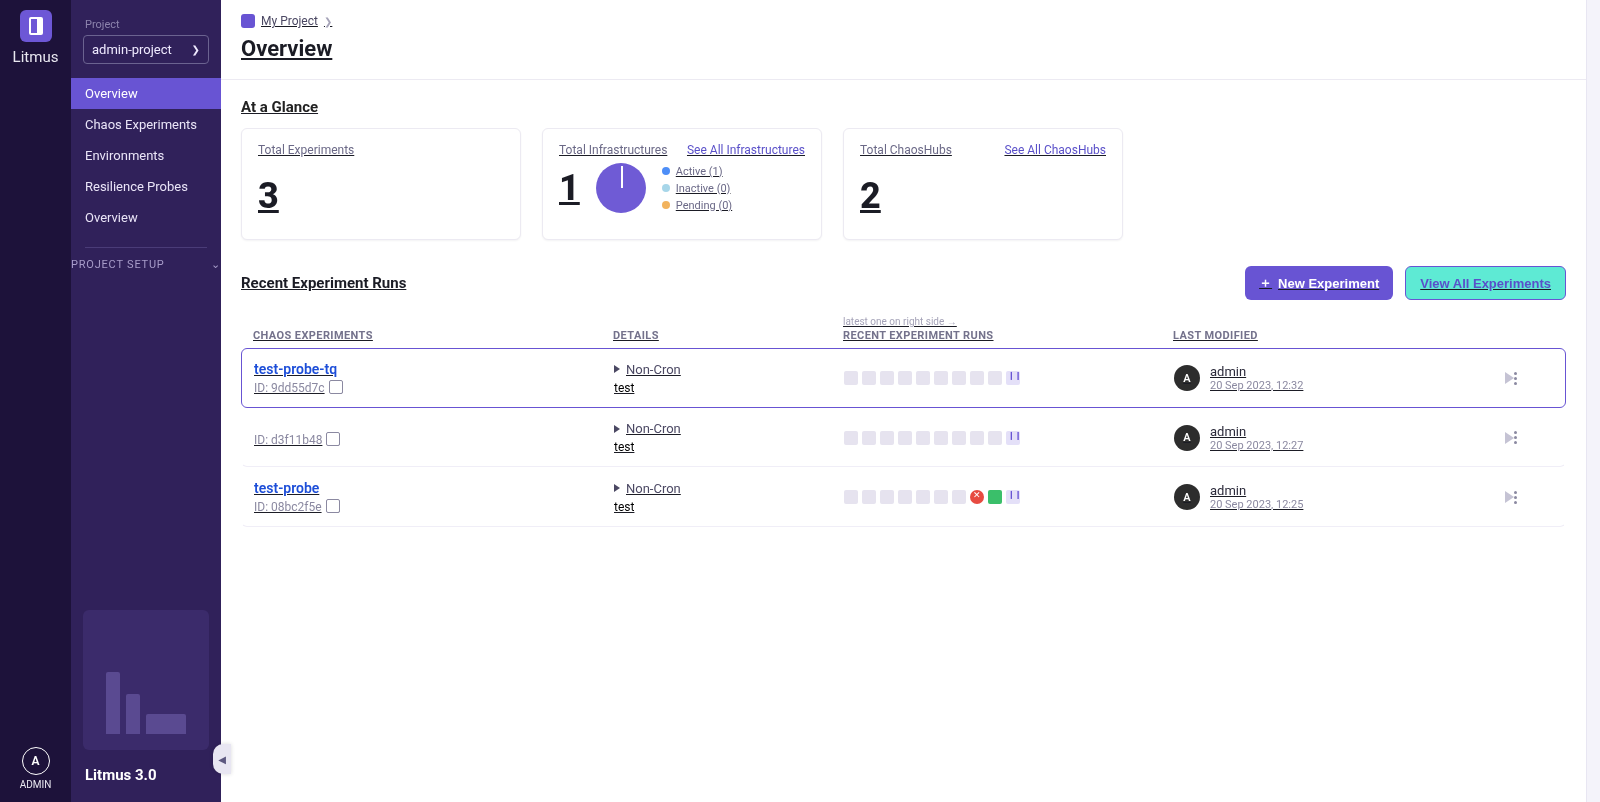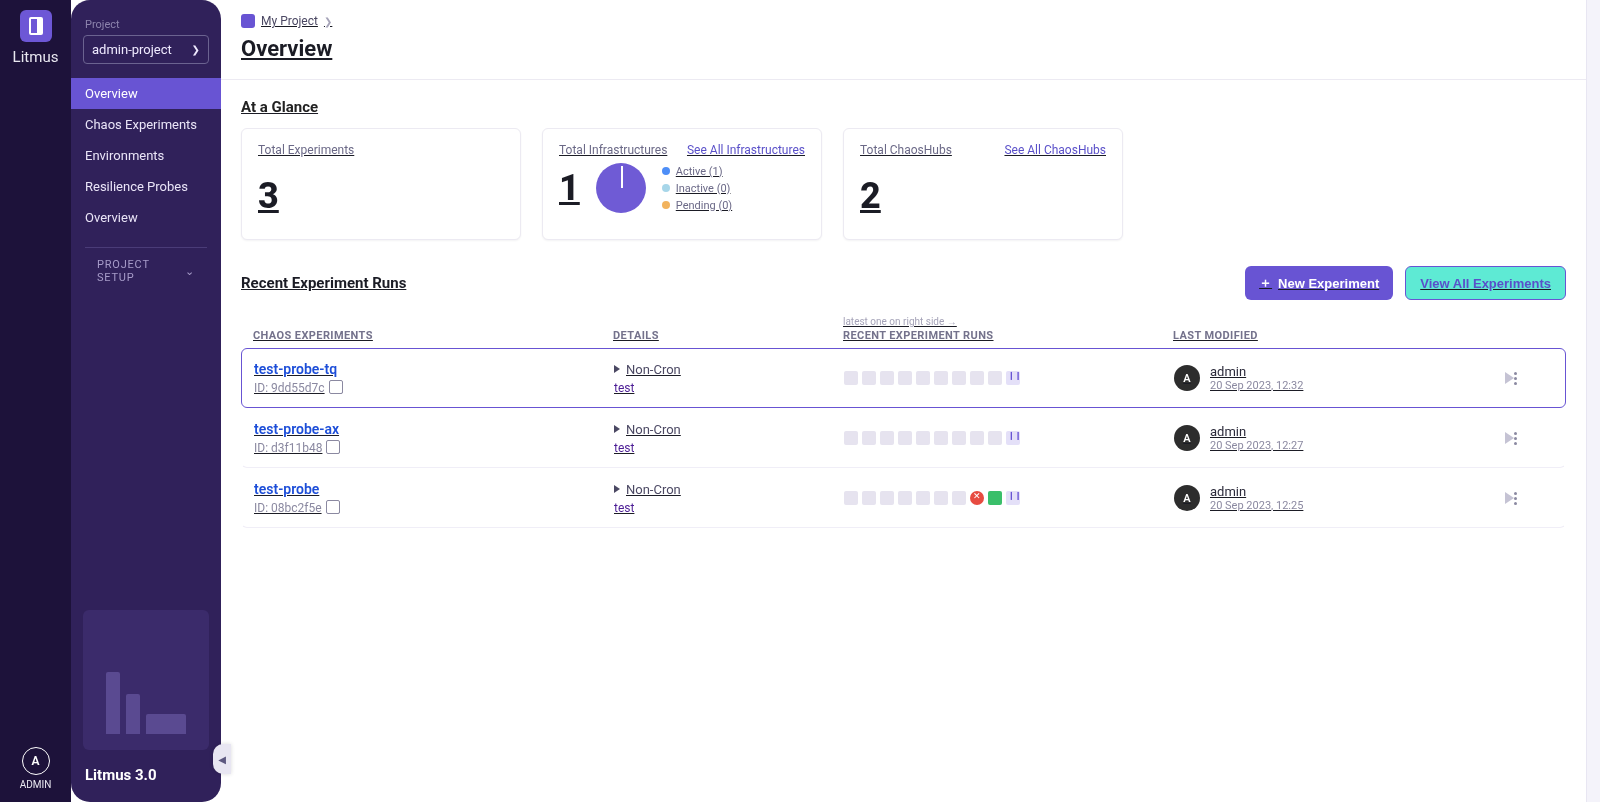--- a/index.html
+++ b/index.html
@@ -9,29 +9,29 @@
   .rail { background:#1d123a; color:#fff; width:71px; display:flex; flex-direction:column; align-items:center; }
   .rail-logo { margin-top:10px; width:32px; height:32px; background:#6d57d6; border-radius:6px; display:flex; align-items:center; justify-content:center; }
   .rail-logo-inner { width:14px; height:18px; background:#fff; border-radius:2px; position:relative; }
   .rail-logo-inner::after { content:""; position:absolute; left:2px; top:2px; width:6px; height:14px; background:#6d57d6; }
   .rail-label { font-size:15px; margin-top:6px; color:#e9e8f0; }
   .rail-spacer { flex:1; }
   .rail-user { width:28px; height:28px; border-radius:50%; border:1.5px solid #fff; display:flex; align-items:center; justify-content:center; font-size:12px; font-weight:600; }
   .rail-user-label { font-size:10px; margin:4px 0 12px 0; color:#e9e8f0; }
 
   
-  .sidebar { width:150px; background:#30215a; color:#cfc9e2; display:flex; flex-direction:column; position:relative;border-radius:19px; }
+  .sidebar { width:150px; background:#30215a; color:#cfc9e2; display:flex; flex-direction:column; position:relative; }
   .sidebar .proj-label { font-size:11px; color:#8d84ad; margin:18px 0 4px 14px; }
   .proj-select { margin:0 12px 8px 12px; border:1px solid #6b6390; border-radius:4px; padding:6px 8px; display:flex; align-items:center; justify-content:space-between; font-size:13px; color:#efeaff; cursor:pointer; }
   .proj-select .chev { font-size:10px; }
   .nav { margin-top:6px; }
   .nav-item { padding:8px 14px; font-size:13px; color:#e9e4f7; cursor:pointer; }
   .nav-item.active { background:#6854d3; color:#fff; border-radius:0; }
   .nav-sep { height:1px; background:#4a3c78; margin:14px 14px 10px 14px; }
-  .nav-setup { display:flex; align-items:center; justify-content:space-between; padding:0 26px; font-size:11px; letter-spacing:.8px; color:#a79cc9; cursor:pointer; }
+  .nav-setup { display:flex; align-items:center; justify-content:space-between; padding:0 0; font-size:11px; letter-spacing:.8px; color:#a79cc9; cursor:pointer; }
   .sidebar-footer-box { margin:auto 12px 16px 12px; background:#3b2b6b; border-radius:6px; height:140px; display:flex; align-items:flex-end; justify-content:center; padding-bottom:16px; }
   .bars { display:flex; align-items:flex-end; gap:6px; }
   .bars span { width:14px; background:#5a4a91; border-radius:2px 2px 0 0; display:block; }
   .version { color:#fff; font-weight:700; font-size:15px; margin:0 0 18px 14px; }
   .collapse-tab { position:absolute; right:-10px; bottom:28px; width:18px; height:30px; border-radius:10px 0 0 10px; background:#e8e6f2; box-shadow:0 0 4px rgba(0,0,0,.15); display:flex; align-items:center; justify-content:center; font-size:10px; color:#5d5880; cursor:pointer; }
 
   
   .main { flex:1; overflow:auto; background:#fff;text-decoration:underline; }
   .crumbs { display:flex; align-items:center; gap:6px; font-size:12px; color:#5a5870; padding:14px 20px 4px 20px; }
   .crumbs .proj-ic { width:14px; height:14px; background:#6854d3; border-radius:3px; display:inline-block; }
@@ -70,21 +70,21 @@
   .row { display:grid; grid-template-columns: 360px 230px 330px 340px 60px; align-items:center; border:1px solid transparent; border-bottom:1px solid #f0eef7; border-radius:6px; padding:12px; }
   .row.sel { border:1.5px solid #6854d3; border-radius:6px; }
   .exp-name { color:#1d4ed8; font-weight:600; font-size:14px; cursor:pointer; }
   .exp-id { color:#8b89a1; font-size:12px; margin-top:4px; display:flex; align-items:center; gap:6px; }
   .copy-ic { width:12px; height:12px; border:1.3px solid #8b89a1; border-radius:2px; position:relative; display:inline-block; cursor:pointer; }
   .copy-ic::before { content:""; position:absolute; left:-3px; top:-3px; width:12px; height:12px; border:1.3px solid #8b89a1; border-radius:2px; background:#fff; }
 
   .details { font-size:13px; color:#4b4863; }
   .details .type { display:flex; align-items:center; gap:6px; }
   .play-glyph { width:0; height:0; border-left:6px solid #4b4863; border-top:4px solid transparent; border-bottom:4px solid transparent; display:inline-block; }
-  .details .env { color:#4c1d95; margin-top:4px; font-size:12px; cursor:pointer; }
+  .details .env { color:#000000; margin-top:4px; font-size:12px; cursor:pointer; }
 
   .runs { display:flex; align-items:center; gap:4px; }
   .cell { width:14px; height:14px; border-radius:2px; background:#e6e3ef; }
   .cell.ok { background:#3abf6a; }
   .cell.err { background:transparent; position:relative; }
   .cell.err::before { content:""; width:14px; height:14px; background:#e74b41; border-radius:50%; position:absolute; }
   .cell.err::after { content:"✕"; color:#fff; font-size:9px; position:absolute; left:3px; top:0; }
   .cell.running { background:#e4e0f8; position:relative; }
   .cell.running::after { content:"❙❙"; font-size:8px; color:#6854d3; position:absolute; left:2px; top:0; }
 
@@ -255,21 +255,20 @@
           <div>
             <div class="kebab">
               <span></span>
               <span></span>
               <span></span>
             </div>
           </div>
         </div>
         <div class="row">
           <div>
-    <div class="exp-name">test-probe-ax</div>
     <div class="exp-id">
       <span>ID: d3f11b48</span>
       <span class="copy-ic"></span>
     </div>
           </div>
           <div class="details">
     <div class="type">
       <span class="play-glyph"></span>
       <span>Non-Cron</span>
     </div>

